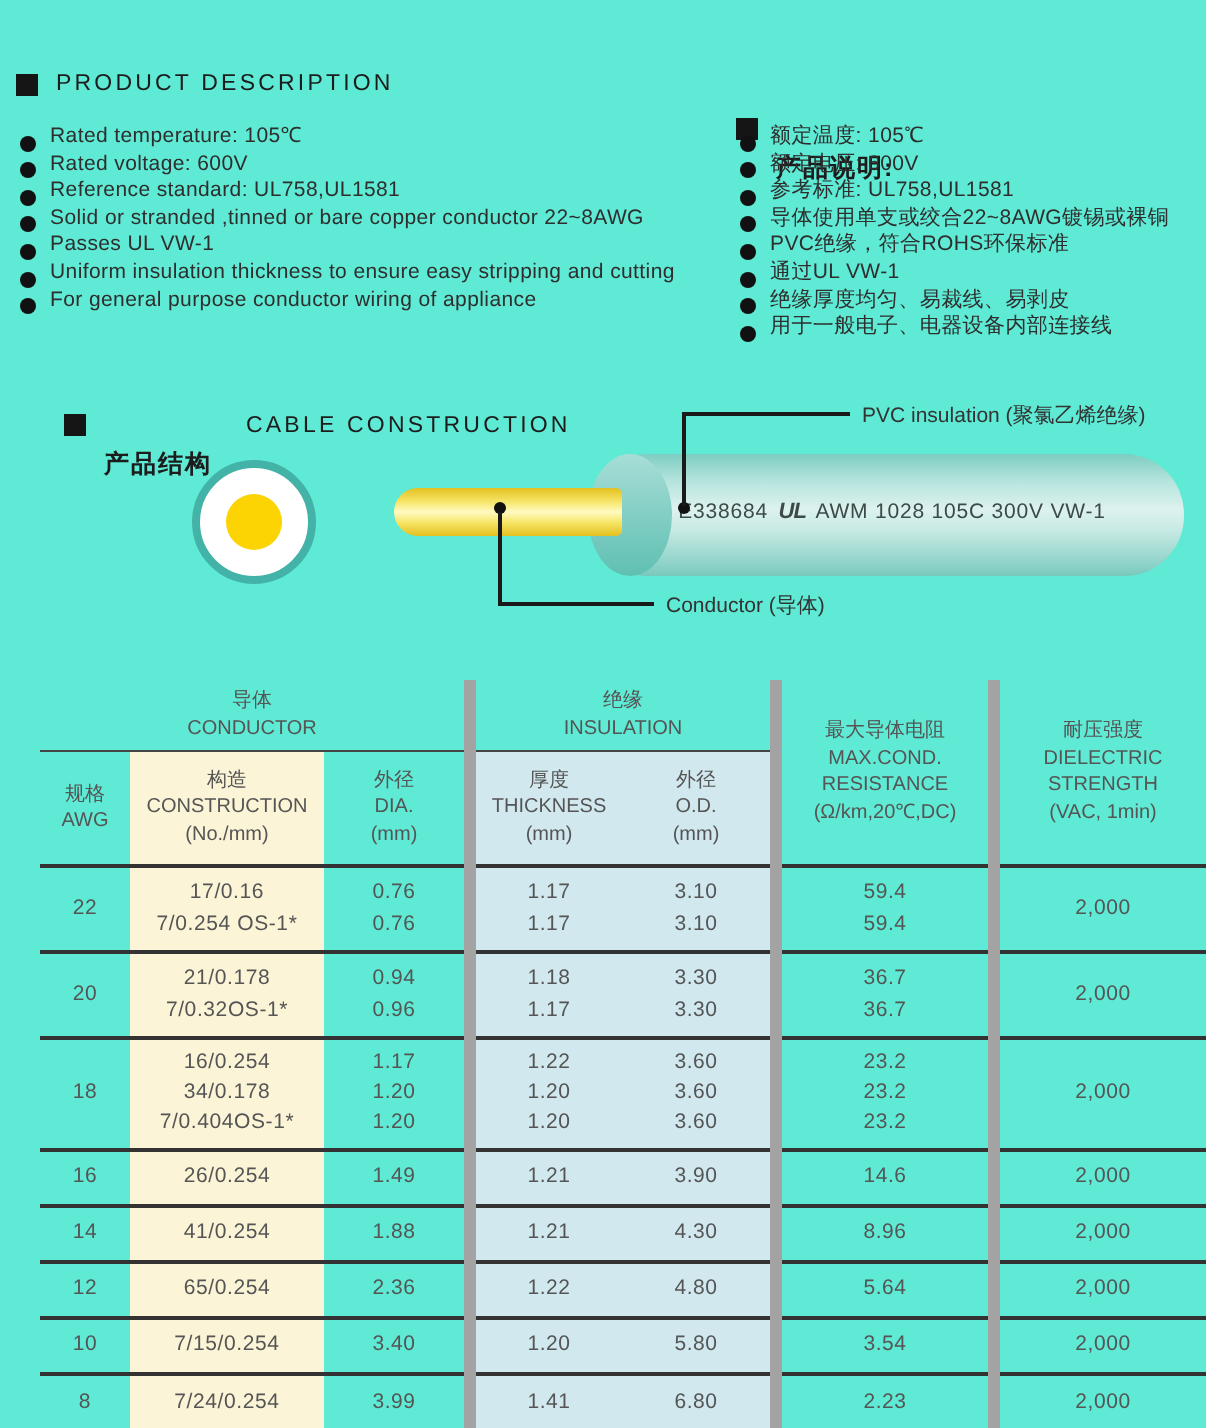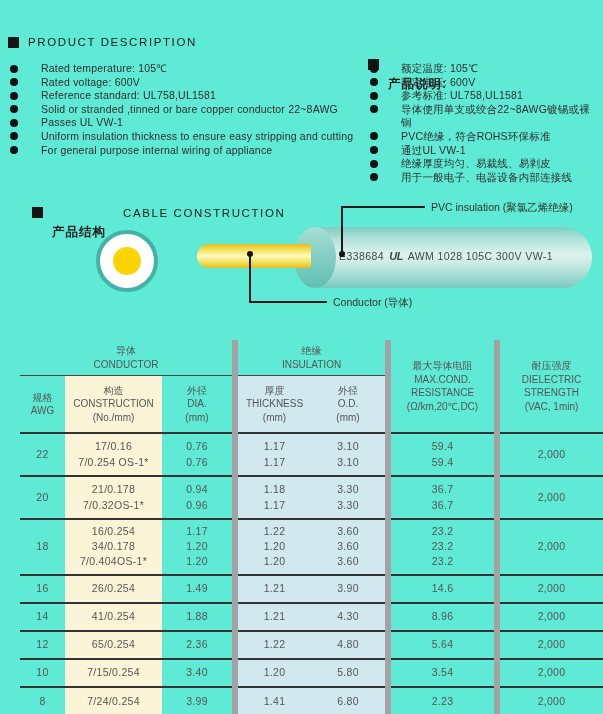--- a/index.html
+++ b/index.html
@@ -7,21 +7,21 @@
           font-family:"Liberation Sans", sans-serif; overflow:hidden; }
 
   
   .sec-title { position:absolute; display:flex; align-items:center; gap:9px; }
   .sq { width:11px; height:11px; background:#151515; flex:0 0 auto; }
   .sec-title .en { font-size:11.5px; letter-spacing:1.6px; color:#1c1c1c; }
   .sec-title .cn { font-size:12.5px; font-weight:bold; color:#1c1c1c; letter-spacing:1px;margin-top:40px; }
 
   
   .blist { position:absolute; margin:0; padding:0; list-style:none; }
-  .blist li { display:flex; align-items:flex-start; gap:23px; font-size:10.5px;
+  .blist li { display:flex; align-items:flex-end; gap:7px; font-size:10.5px;
               line-height:13.6px; color:#2e2e2e; letter-spacing:0.2px; }
   .dot { width:8px; height:8px; border-radius:50%; background:#111; flex:0 0 auto; margin-top:2.5px; }
 
   
   .xsec { position:absolute; left:96px; top:230px; width:54px; height:54px;
           border:4px solid #44b3a7; border-radius:50%; background:#fff;
           display:flex; align-items:center; justify-content:center; }
   .xsec .core { width:28px; height:28px; border-radius:50%; background:#fcd404; }
 
   .cable-body { position:absolute; left:294px; top:227px; width:298px; height:61px;
@@ -86,21 +86,21 @@
     <li>
         <span class="dot"></span>
         <span>Passes UL VW-1</span>
       </li>
     <li>
         <span class="dot"></span>
         <span>Uniform insulation thickness to ensure easy stripping and cutting</span>
       </li>
     <li>
         <span class="dot"></span>
-        <span>For general purpose internal wiring of appliance</span>
+        <span>For general purpose conductor wiring of appliance</span>
       </li>
   </ul>
 
   <div class="sec-title" style="left:368px; top:36px;">
     <span class="sq"></span>
     <span class="cn">产品说明:</span>
   </div>
   <ul class="blist" style="left:370px; top:62px; width:228px;">
     <li>
         <span class="dot"></span>

